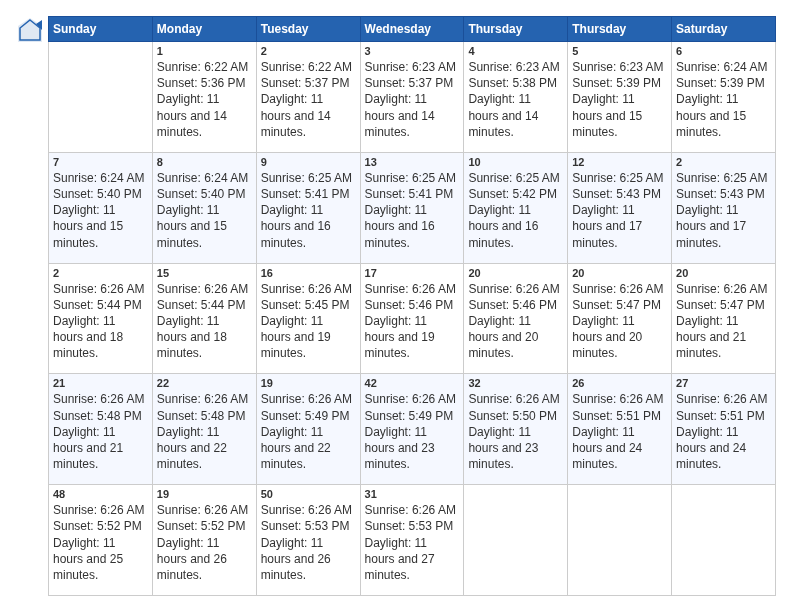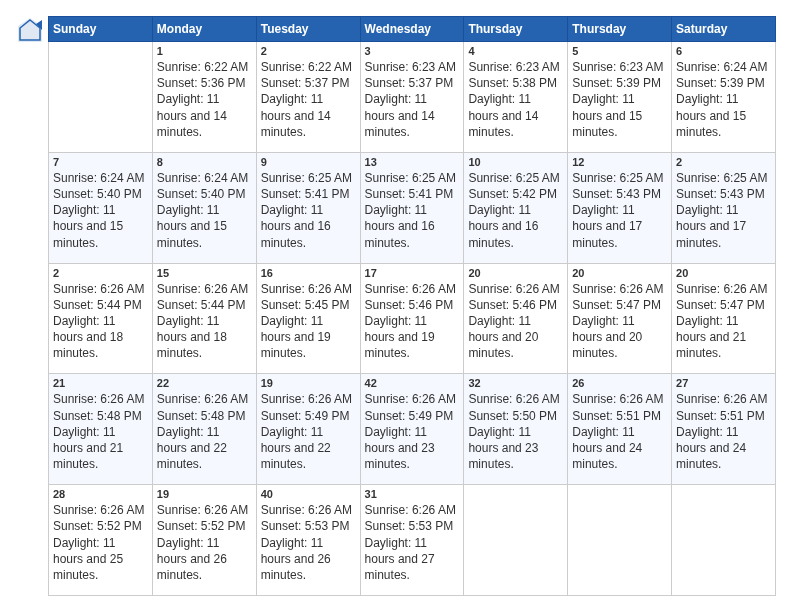--- a/index.html
+++ b/index.html
@@ -245,29 +245,29 @@
             <div class="day-number">26</div>
             <div class="day-info">Sunrise: 6:26 AM<br>Sunset: 5:51 PM<br>Daylight: 11 hours and 24 minutes.</div>
           </td>
           <td>
             <div class="day-number">27</div>
             <div class="day-info">Sunrise: 6:26 AM<br>Sunset: 5:51 PM<br>Daylight: 11 hours and 24 minutes.</div>
           </td>
         </tr>
         <tr>
           <td>
-            <div class="day-number">28</div>
+            <div class="day-number">48</div>
             <div class="day-info">Sunrise: 6:26 AM<br>Sunset: 5:52 PM<br>Daylight: 11 hours and 25 minutes.</div>
           </td>
           <td>
             <div class="day-number">19</div>
             <div class="day-info">Sunrise: 6:26 AM<br>Sunset: 5:52 PM<br>Daylight: 11 hours and 26 minutes.</div>
           </td>
           <td>
-            <div class="day-number">40</div>
+            <div class="day-number">50</div>
             <div class="day-info">Sunrise: 6:26 AM<br>Sunset: 5:53 PM<br>Daylight: 11 hours and 26 minutes.</div>
           </td>
           <td>
             <div class="day-number">31</div>
             <div class="day-info">Sunrise: 6:26 AM<br>Sunset: 5:53 PM<br>Daylight: 11 hours and 27 minutes.</div>
           </td>
           <td class="empty-cell"></td>
           <td class="empty-cell"></td>
           <td class="empty-cell"></td>
         </tr>

